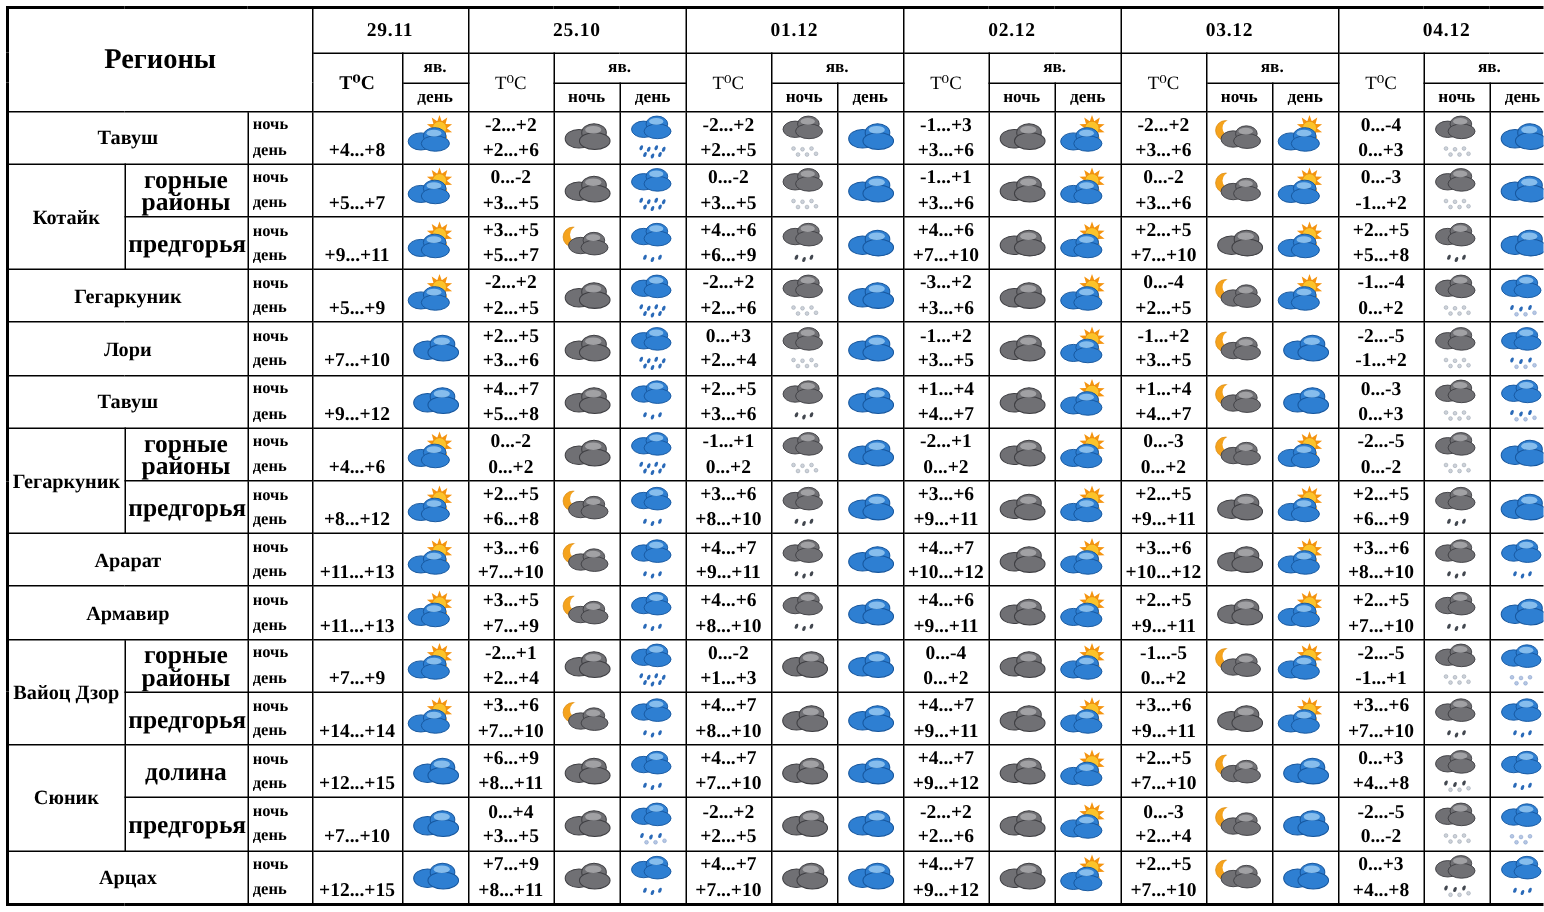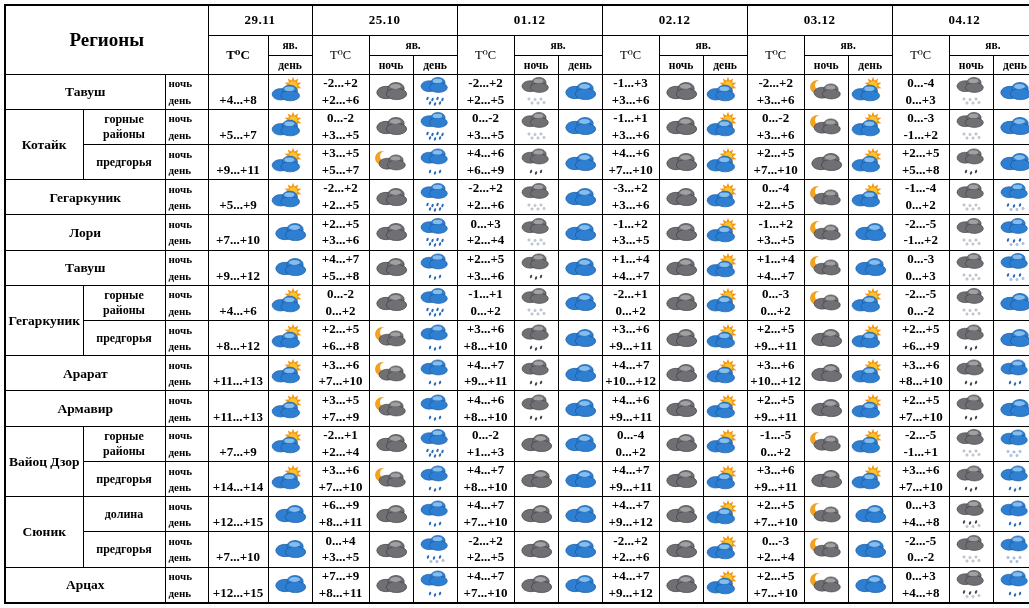--- a/index.html
+++ b/index.html
@@ -11,21 +11,21 @@
        vertical-align:middle;text-align:center;}
   .hr1{height:30px;}
   .hr1 .date{font-size:13px;letter-spacing:.5px;}
   .regions{font-size:19px;}
   .hr2{height:20px;}
   .hr3{height:19px;}
   .tc{font-size:13px;}
   .tc.light{font-weight:normal;font-size:12.5px;}
   .ph,.nd{font-size:11.5px;}
   td.region{font-size:13.5px;line-height:15px;padding:0 2px;}
-  td.region.sub{font-size:12px;}
+  td.region.sub{font-size:17px;}
   td.ndlab{text-align:left;padding-left:3px;font-size:11px;}
   td.ndlab div{line-height:16.5px;height:16.5px;}
   td.temp{font-size:13px;}
   .tt{display:flex;flex-direction:column;justify-content:center;}
   .tt span{line-height:16.8px;height:16.8px;display:block;white-space:nowrap;}
   td.icon-cell{text-align:center;}
   .wicon{display:block;margin:0 auto;}
 </style>
 </head>
 <body>

